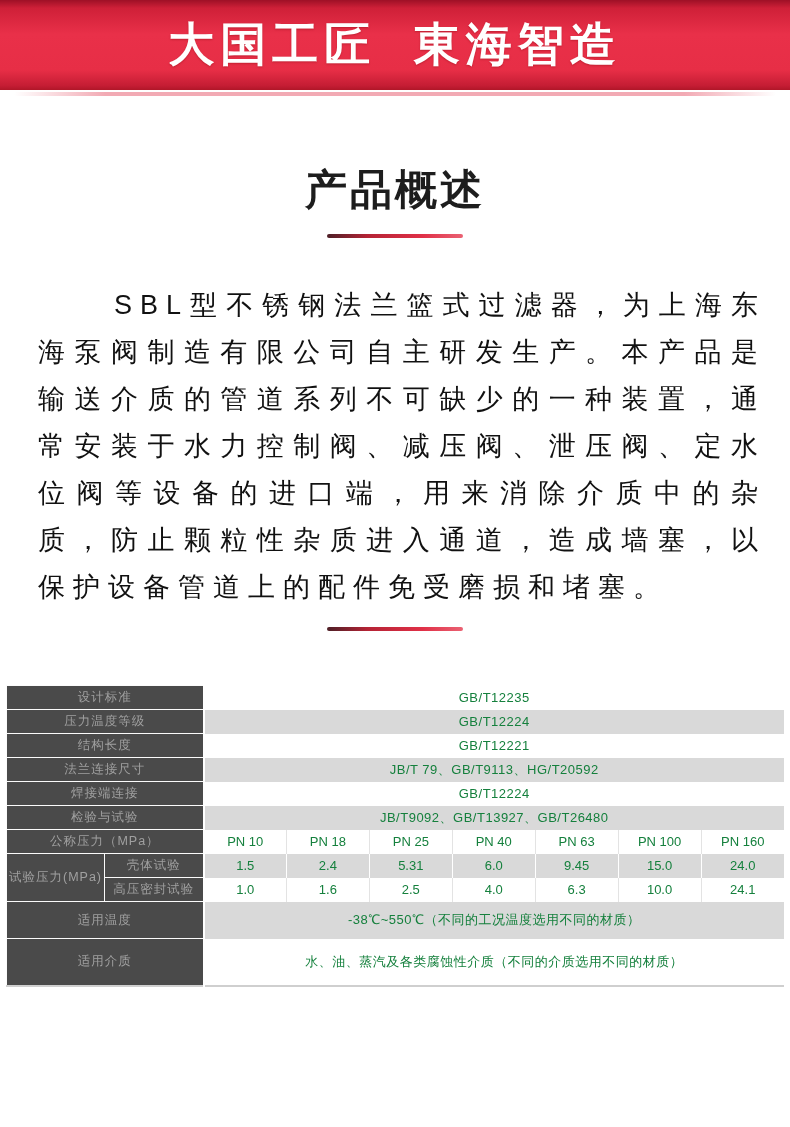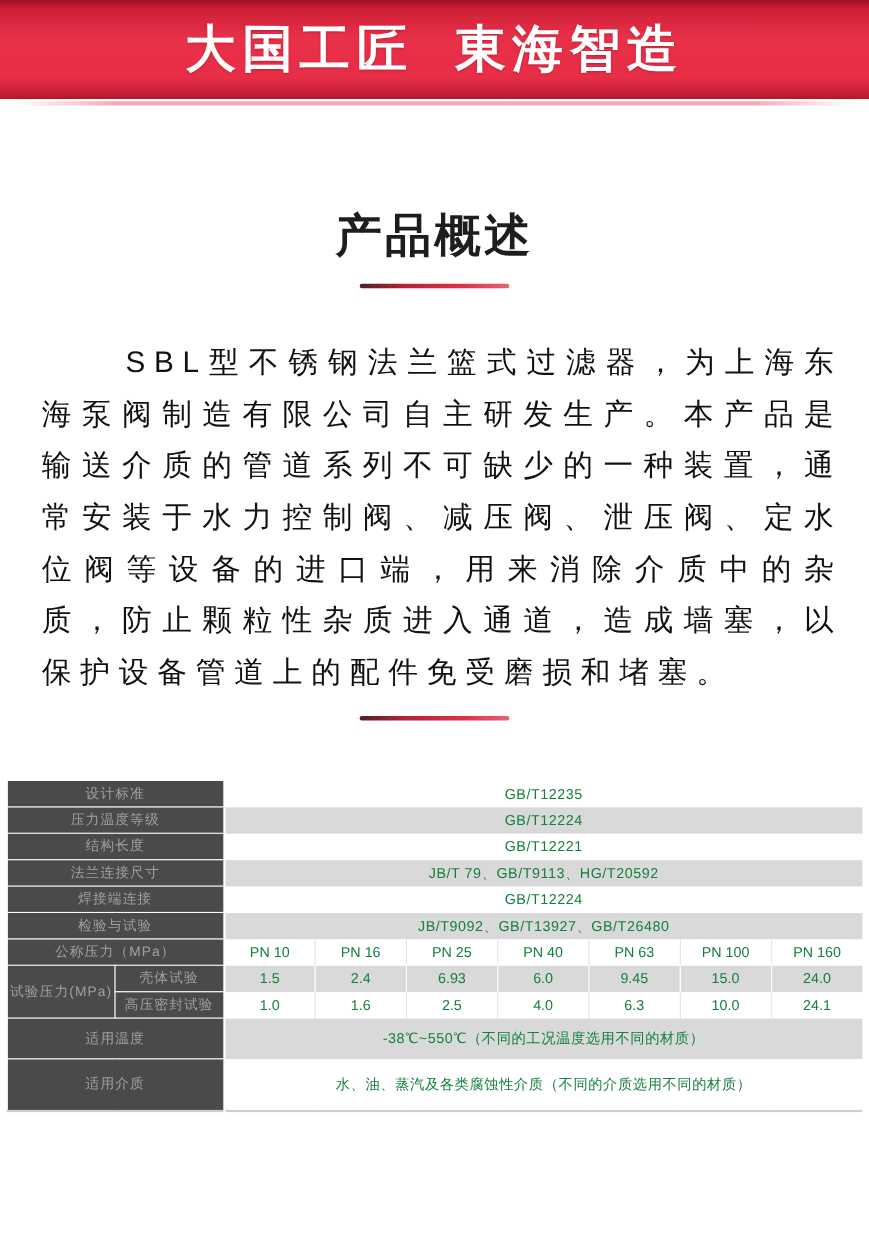--- a/index.html
+++ b/index.html
@@ -34,21 +34,21 @@
   }
 
   
   .section-title {
     text-align: center;
     font-size: 42px;
     font-weight: bold;
     color: #1d1d1d;
     letter-spacing: 3px;
   }
-  .t1 { margin-top: 90px; }
+  .t1 { margin-top: 66px; }
   .t2 { margin-top: 82px; font-size: 40px; }
   .title-underline {
     width: 136px; height: 4px;
     margin: 16px auto 0 auto;
     background: linear-gradient(90deg, #4d2027 0%, #b52335 30%, #e03047 70%, #ea6273 100%);
     border-radius: 2px;
   }
 
   
   .overview-text {
@@ -147,34 +147,34 @@
         <td colspan="7" class="val-left first-val">GB/T12224</td>
       </tr>
       <tr class="row shaded">
         <th colspan="2">检验与试验</th>
         <td colspan="7" class="val-left first-val">JB/T9092、GB/T13927、GB/T26480</td>
       </tr>
 
       <tr class="row plain">
         <th colspan="2">公称压力（MPa）</th>
         <td class="first-val">PN 10</td>
-        <td>PN 16</td>
+        <td>PN 18</td>
         <td>PN 25</td>
         <td>PN 40</td>
         <td>PN 63</td>
         <td>PN 100</td>
         <td>PN 160</td>
       </tr>
 
       <tr class="row shaded">
         <th rowspan="2">试验压力(MPa)</th>
         <th>壳体试验</th>
         <td class="first-val">1.5</td>
         <td>2.4</td>
-        <td>6.93</td>
+        <td>5.31</td>
         <td>6.0</td>
         <td>9.45</td>
         <td>15.0</td>
         <td>24.0</td>
       </tr>
       <tr class="row plain">
         <th>高压密封试验</th>
         <td class="first-val">1.0</td>
         <td>1.6</td>
         <td>2.5</td>

